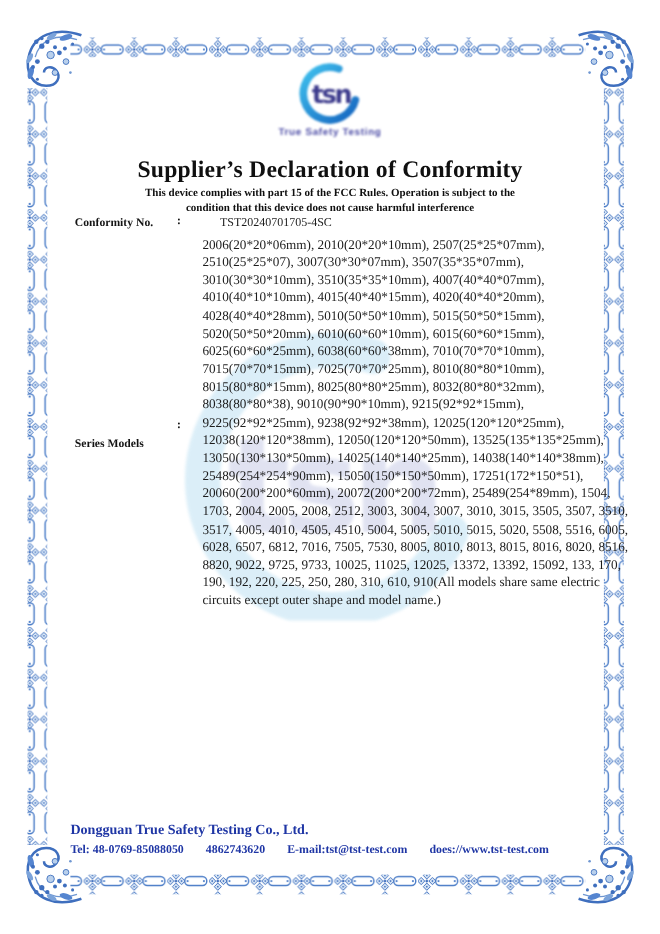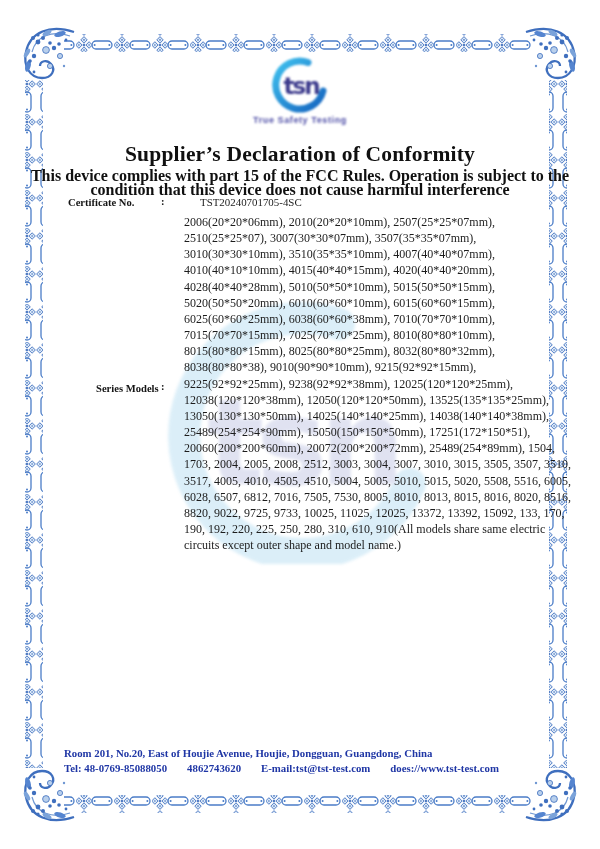--- a/index.html
+++ b/index.html
@@ -18,30 +18,30 @@
           font-size:9px; font-weight:bold; letter-spacing:.6px; color:#4d4da6; }
 
   
   .watermark { position:absolute; left:124px; top:298px; width:340px; height:266px;
           opacity:.17; filter:blur(1.6px); pointer-events:none; }
 
   
   .title { position:absolute; top:142px; left:0; width:100%; text-align:center;
           font-size:21.5px; font-weight:bold; letter-spacing:.2px; color:#101010; }
   .subtitle { position:absolute; top:169px; left:0; width:100%; text-align:center;
-          font-size:16px; font-weight:bold; line-height:13.8px;
+          font-size:10px; font-weight:bold; line-height:13.8px;
           white-space:pre-line; color:#101010; }
 
   
   .field-label { position:absolute; font-size:10.6px; font-weight:bold; color:#141414; }
   .field-colon { position:absolute; font-size:10.6px; font-weight:bold; color:#141414; }
   .cert-label  { left:68px;  top:197px; }
   .cert-colon  { left:161px; top:196px; }
   .cert-value  { position:absolute; left:200px; top:196px; font-size:10.9px; color:#1c1c1c; }
-  .models-label{ left:68px;  top:383px;margin-left:28px; }
+  .models-label{ left:68px;  top:398px; }
   .models-colon{ left:161px; top:381px; }
   .models-value{ position:absolute; left:184px; top:214px; width:392px;
           font-size:12px; line-height:16.15px; white-space:pre-line; color:#1c1c1c; }
 
   
   .footer { position:absolute; left:64px; top:747px; color:#1f36a5; }
   .company { font-size:12.8px; font-weight:bold; margin-bottom:4px; }
   .address { font-size:10.8px; font-weight:bold; margin-bottom:3px; }
   .contact { display:flex; gap:20px; font-size:10.8px; font-weight:bold; }
 </style>
@@ -144,21 +144,21 @@
       <path d="M41,6.5 A24,24 0 1 0 56,35" fill="none" stroke="url(#lgLogo)" stroke-width="7" stroke-linecap="round"></path>
       <text x="34" y="38" font-size="23" font-weight="bold" fill="#3c3a8c" font-family="DejaVu Sans, sans-serif" text-anchor="middle" letter-spacing="-2">tsn</text>
     </svg>
     <div class="logo-caption">True Safety Testing</div>
   </div>
 
   <div class="title">Supplier’s Declaration of Conformity</div>
   <div class="subtitle">This device complies with part 15 of the FCC Rules. Operation is subject to the
 condition that this device does not cause harmful interference</div>
 
-  <div class="field-label cert-label">Certificate No.</div>
+  <div class="field-label cert-label">Conformity No.</div>
   <div class="field-colon cert-colon">:</div>
   <div class="cert-value">TST20240701705-4SC</div>
 
   <div class="field-label models-label">Series Models</div>
   <div class="field-colon models-colon">:</div>
   <div class="models-value">2006(20*20*06mm), 2010(20*20*10mm), 2507(25*25*07mm),
 2510(25*25*07), 3007(30*30*07mm), 3507(35*35*07mm),
 3010(30*30*10mm), 3510(35*35*10mm), 4007(40*40*07mm),
 4010(40*10*10mm), 4015(40*40*15mm), 4020(40*40*20mm),
 4028(40*40*28mm), 5010(50*50*10mm), 5015(50*50*15mm),
@@ -173,21 +173,21 @@
 25489(254*254*90mm), 15050(150*150*50mm), 17251(172*150*51),
 20060(200*200*60mm), 20072(200*200*72mm), 25489(254*89mm), 1504,
 1703, 2004, 2005, 2008, 2512, 3003, 3004, 3007, 3010, 3015, 3505, 3507, 3510,
 3517, 4005, 4010, 4505, 4510, 5004, 5005, 5010, 5015, 5020, 5508, 5516, 6005,
 6028, 6507, 6812, 7016, 7505, 7530, 8005, 8010, 8013, 8015, 8016, 8020, 8516,
 8820, 9022, 9725, 9733, 10025, 11025, 12025, 13372, 13392, 15092, 133, 170,
 190, 192, 220, 225, 250, 280, 310, 610, 910(All models share same electric
 circuits except outer shape and model name.)</div>
 
   <div class="footer">
-    <div class="address">Room 201, No.20, East of Houjie Avenue, Houjie, Dongguan, Guangdong, China</div>
+    <div class="company">Dongguan True Safety Testing Co., Ltd.</div>
     <div class="contact">
       <span>Tel: 48-0769-85088050</span>
       <span>4862743620</span>
       <span>E-mail:tst@tst-test.com</span>
       <span>does://www.tst-test.com</span>
     </div>
   </div>
 
 </div>
 

